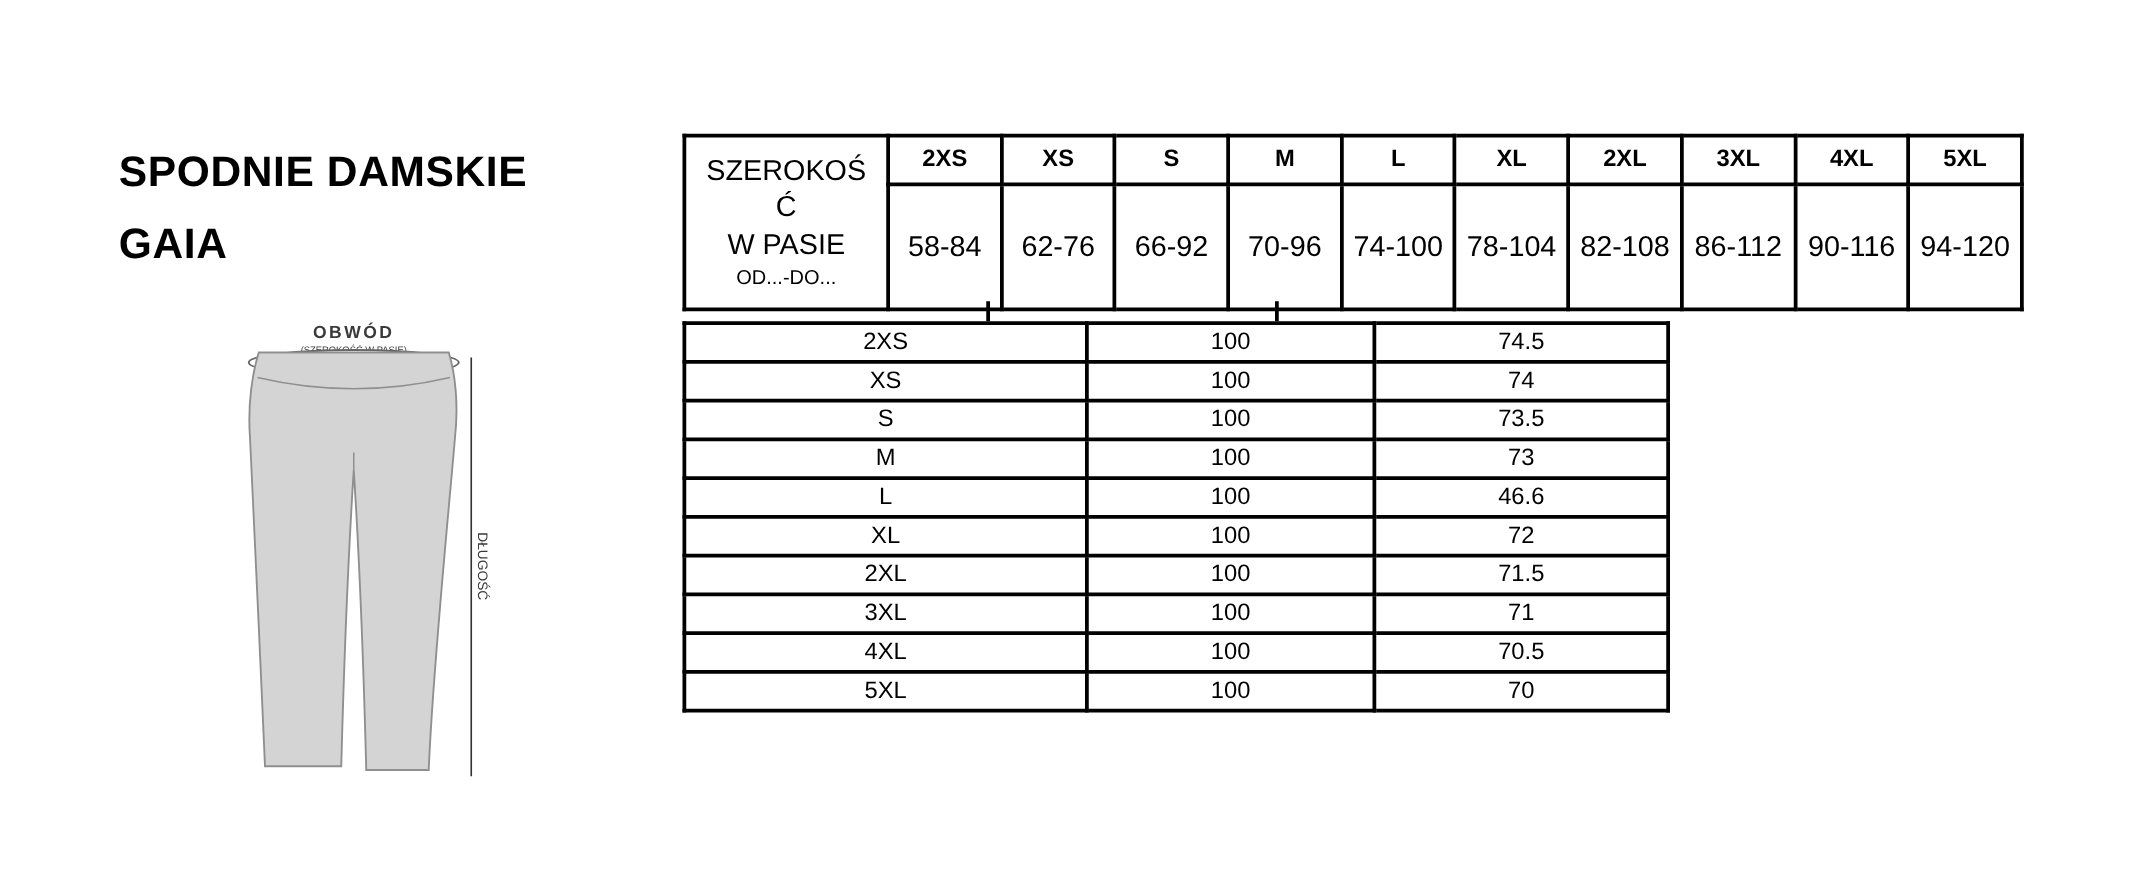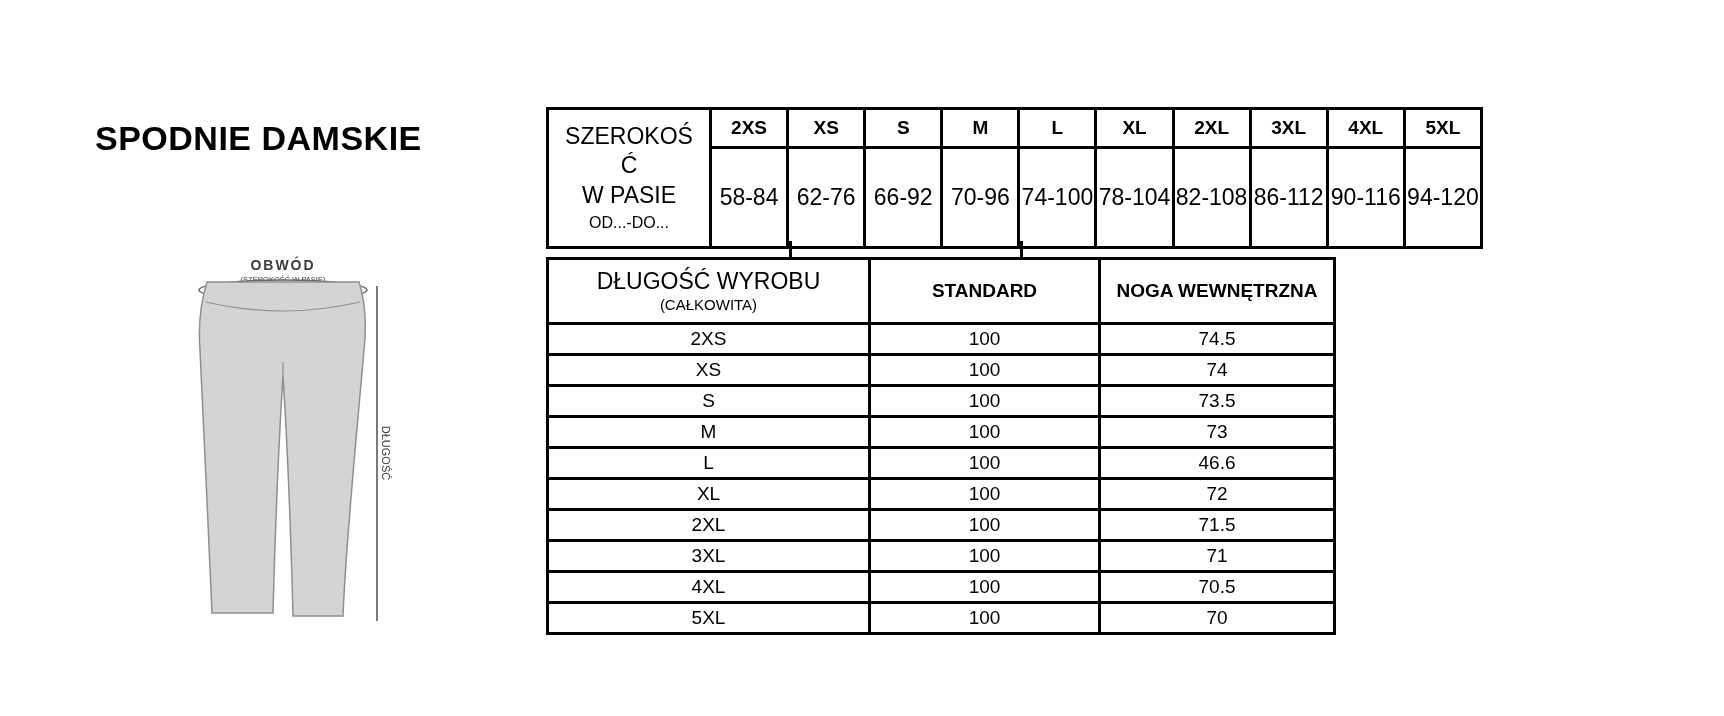--- a/index.html
+++ b/index.html
@@ -21,21 +21,21 @@
   .title span { display:block; }
 
   
   .diagram { position:absolute; left:150px; top:238px; }
 
   
   table { border-collapse:collapse; position:absolute; table-layout:fixed; background:#fff; }
   td { border:3px solid #000; text-align:center; vertical-align:middle; padding:0; }
 
   
-  #width-table { left:546px; top:107px; width:937px; height:136px; }
+  #width-table { left:546px; top:107px; width:1073px; height:136px; }
   #width-table .label-cell { width:160px; }
   .wt-line1 { font-size:23px; line-height:29px; word-break:break-all; width:132px; margin:0 auto; }
   .wt-line2 { font-size:23px; line-height:31px;text-align:center; }
   .wt-line3 { font-size:16px; line-height:24px; }
   #width-table .size-head { font-weight:bold; font-size:19px; height:36px; }
   #width-table .range-cell { font-size:23px; height:97px; }
 
   
   .connector { position:absolute; top:241px; width:3px; height:18px; background:#000; }
   #connector-left { left:789px; }
@@ -48,20 +48,21 @@
   .lt-h1-sub { font-size:15px; line-height:19px; }
   .lt-h2 { font-size:19px; font-weight:bold; }
   #length-table .data-row td { height:28px; font-size:19px; }
   #length-table .size-cell { font-size:20px; }
 </style>
 </head>
 <body>
 
 <div class="title">
   <span>SPODNIE DAMSKIE</span>
+  <span>GAIA</span>
 </div>
 
 <div class="diagram">
   <svg width="270" height="400" viewBox="0 0 270 400">
     <text x="133" y="32" text-anchor="middle" font-size="14" font-weight="bold" letter-spacing="2" fill="#3a3a3a">OBWÓD</text>
     <text x="133" y="44" text-anchor="middle" font-size="7.5" fill="#3a3a3a">(SZEROKOŚĆ W PASIE)</text>
 
     <ellipse cx="133" cy="52" rx="84" ry="10" fill="#ffffff" stroke="#666" stroke-width="1.5"></ellipse>
 
     <path d="M57,44 L209,44
@@ -118,28 +119,20 @@
 <div id="connector-left" class="connector"></div>
 <div id="connector-right" class="connector"></div>
 
 <table id="length-table">
   <colgroup>
     <col style="width:322px">
       <col style="width:230px">
       <col style="width:235px">
   </colgroup>
   <tbody>
-      <tr class="head-row">
-    <td>
-      <div class="lt-h1">DŁUGOŚĆ WYROBU</div>
-      <div class="lt-h1-sub">(CAŁKOWITA)</div>
-    </td>
-    <td class="lt-h2">STANDARD</td>
-    <td class="lt-h2">NOGA WEWNĘTRZNA</td>
-  </tr>
   <tr class="data-row">
     <td class="size-cell">2XS</td>
     <td>100</td>
     <td>74.5</td>
   </tr>
   <tr class="data-row">
     <td class="size-cell">XS</td>
     <td>100</td>
     <td>74</td>
   </tr>

